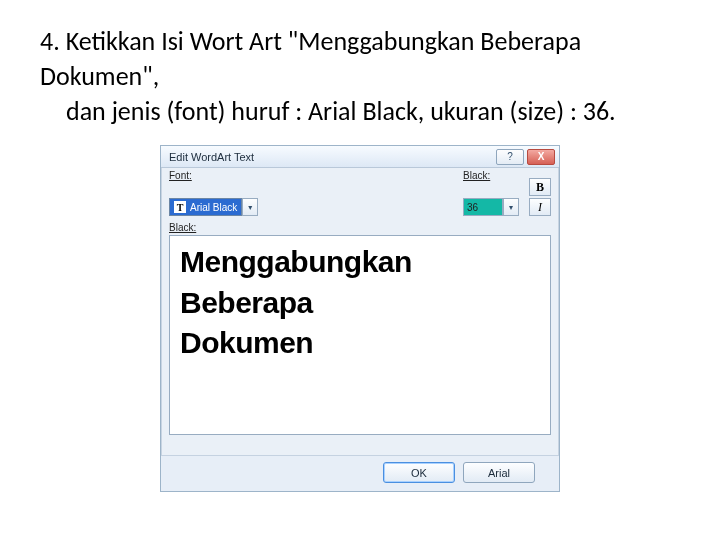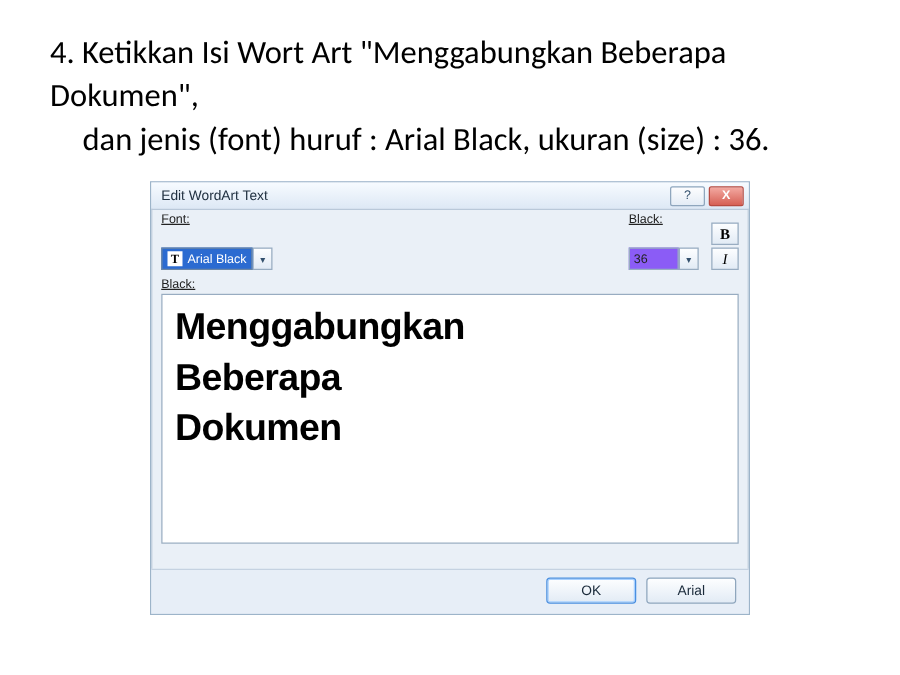--- a/index.html
+++ b/index.html
@@ -13,21 +13,21 @@
   .instruction {
     padding: 24px 40px 10px 40px;
     font-size: 26px;
     line-height: 1.35;
     color: #000;
     font-family: Calibri, sans-serif;
   }
   .instruction .num { display:inline; }
   .instruction .line2 { padding-left: 26px; display:block; }
   .dialog {
-    width: 480px;
+    width: 400px;
     margin: 6px auto 0 auto;
     border: 1px solid #9db4c9;
     background: #eaf0f7;
     font-size: 11px;
     box-shadow: 0 0 0 1px #c8d4e2 inset;
   }
   .titlebar {
     display:flex;
     align-items:center;
     background: linear-gradient(#f7fbff,#dde8f5);
@@ -79,21 +79,21 @@
     width:16px; height:18px;
     border:1px solid #98acc1;
     background:linear-gradient(#fdfeff,#e2ebf5);
     display:flex; align-items:center; justify-content:center;
     font-size:8px; color:#33506d;
   }
   .combo-wrap { display:flex; }
   .size-field {
     height:18px; width:40px;
     border:1px solid #98acc1;
-    background:#8b5cf6;
+    background:#14b8a6;
     font-size:10px;
     padding:0 3px;
     display:flex; align-items:center;
     color:#222;
   }
   .style-btn {
     width:22px; height:18px;
     border:1px solid #98acc1;
     background:linear-gradient(#fdfeff,#e2ebf5);
     display:flex; align-items:center; justify-content:center;
@@ -118,21 +118,21 @@
     font-size:30px;
     line-height:1.35;
     color:#000;
     white-space:pre-line;
     letter-spacing:-0.5px;
   }
   .btnbar {
     display:flex;
     justify-content:flex-end;
     gap:8px;
-    padding:6px 10px 8px 10px;
+    padding:6px 24px 8px 10px;
     border-top:1px solid #c5d2e1;
     background:#e7eef7;
   }
   .push-btn {
     min-width:72px; height:21px;
     border:1px solid #8fa6bd;
     border-radius:3px;
     background:linear-gradient(#fdfeff,#e2ebf5);
     font-size:11px;
     display:flex; align-items:center; justify-content:center;

